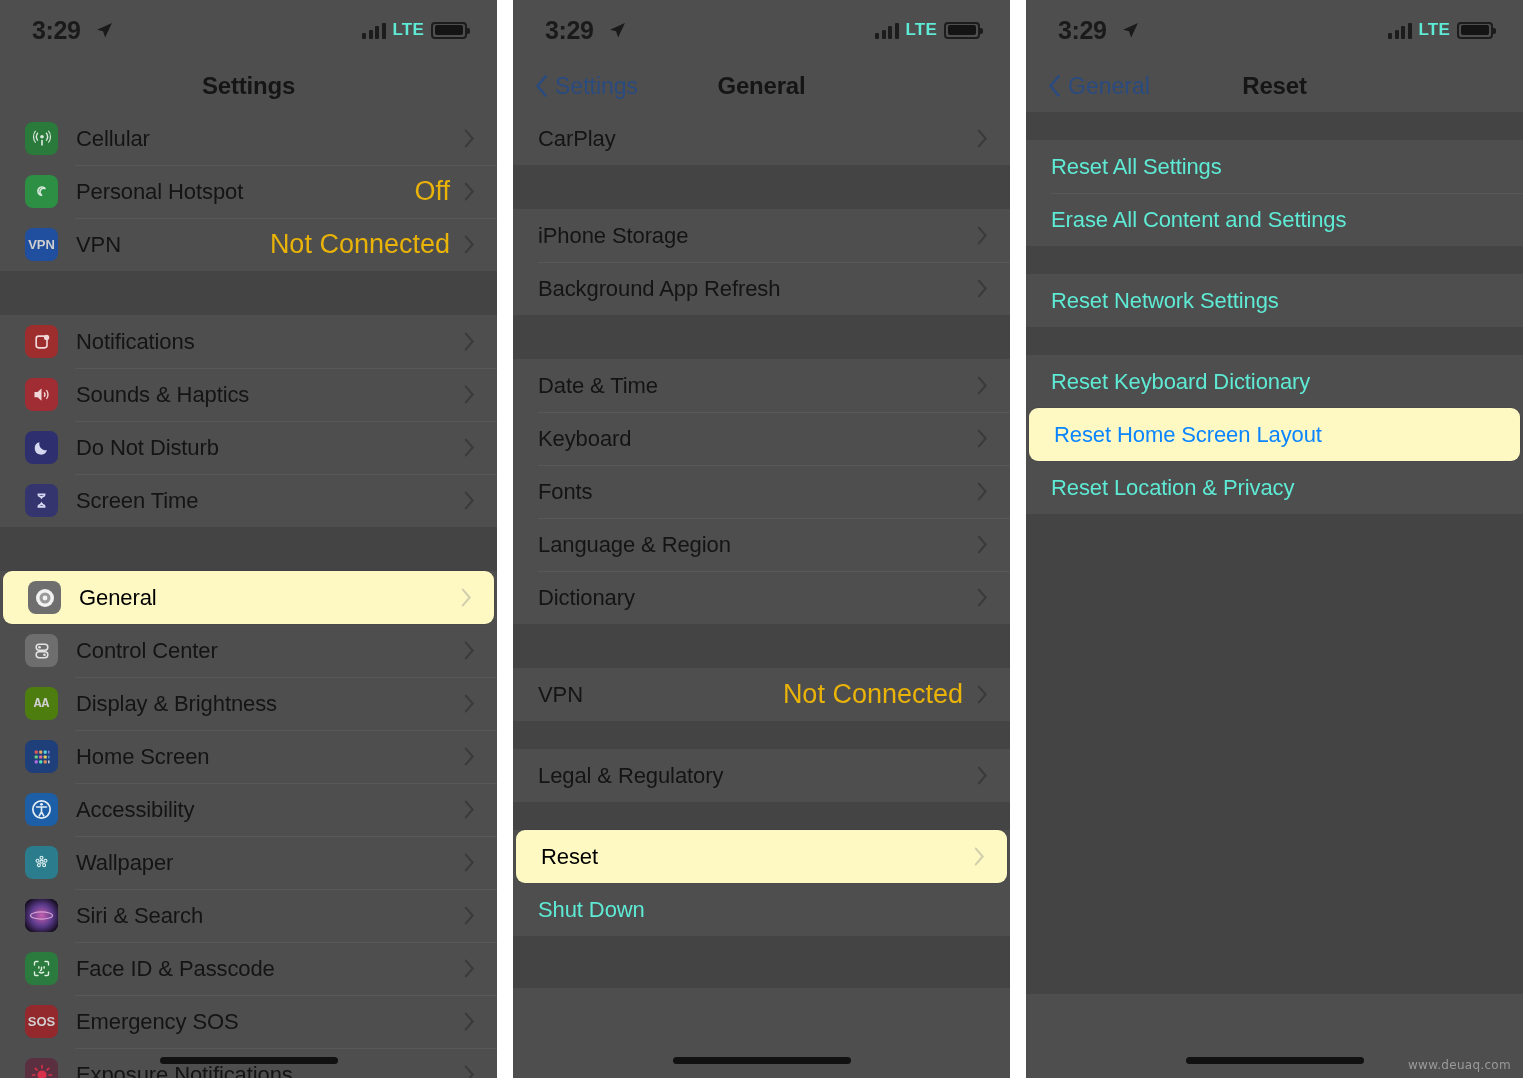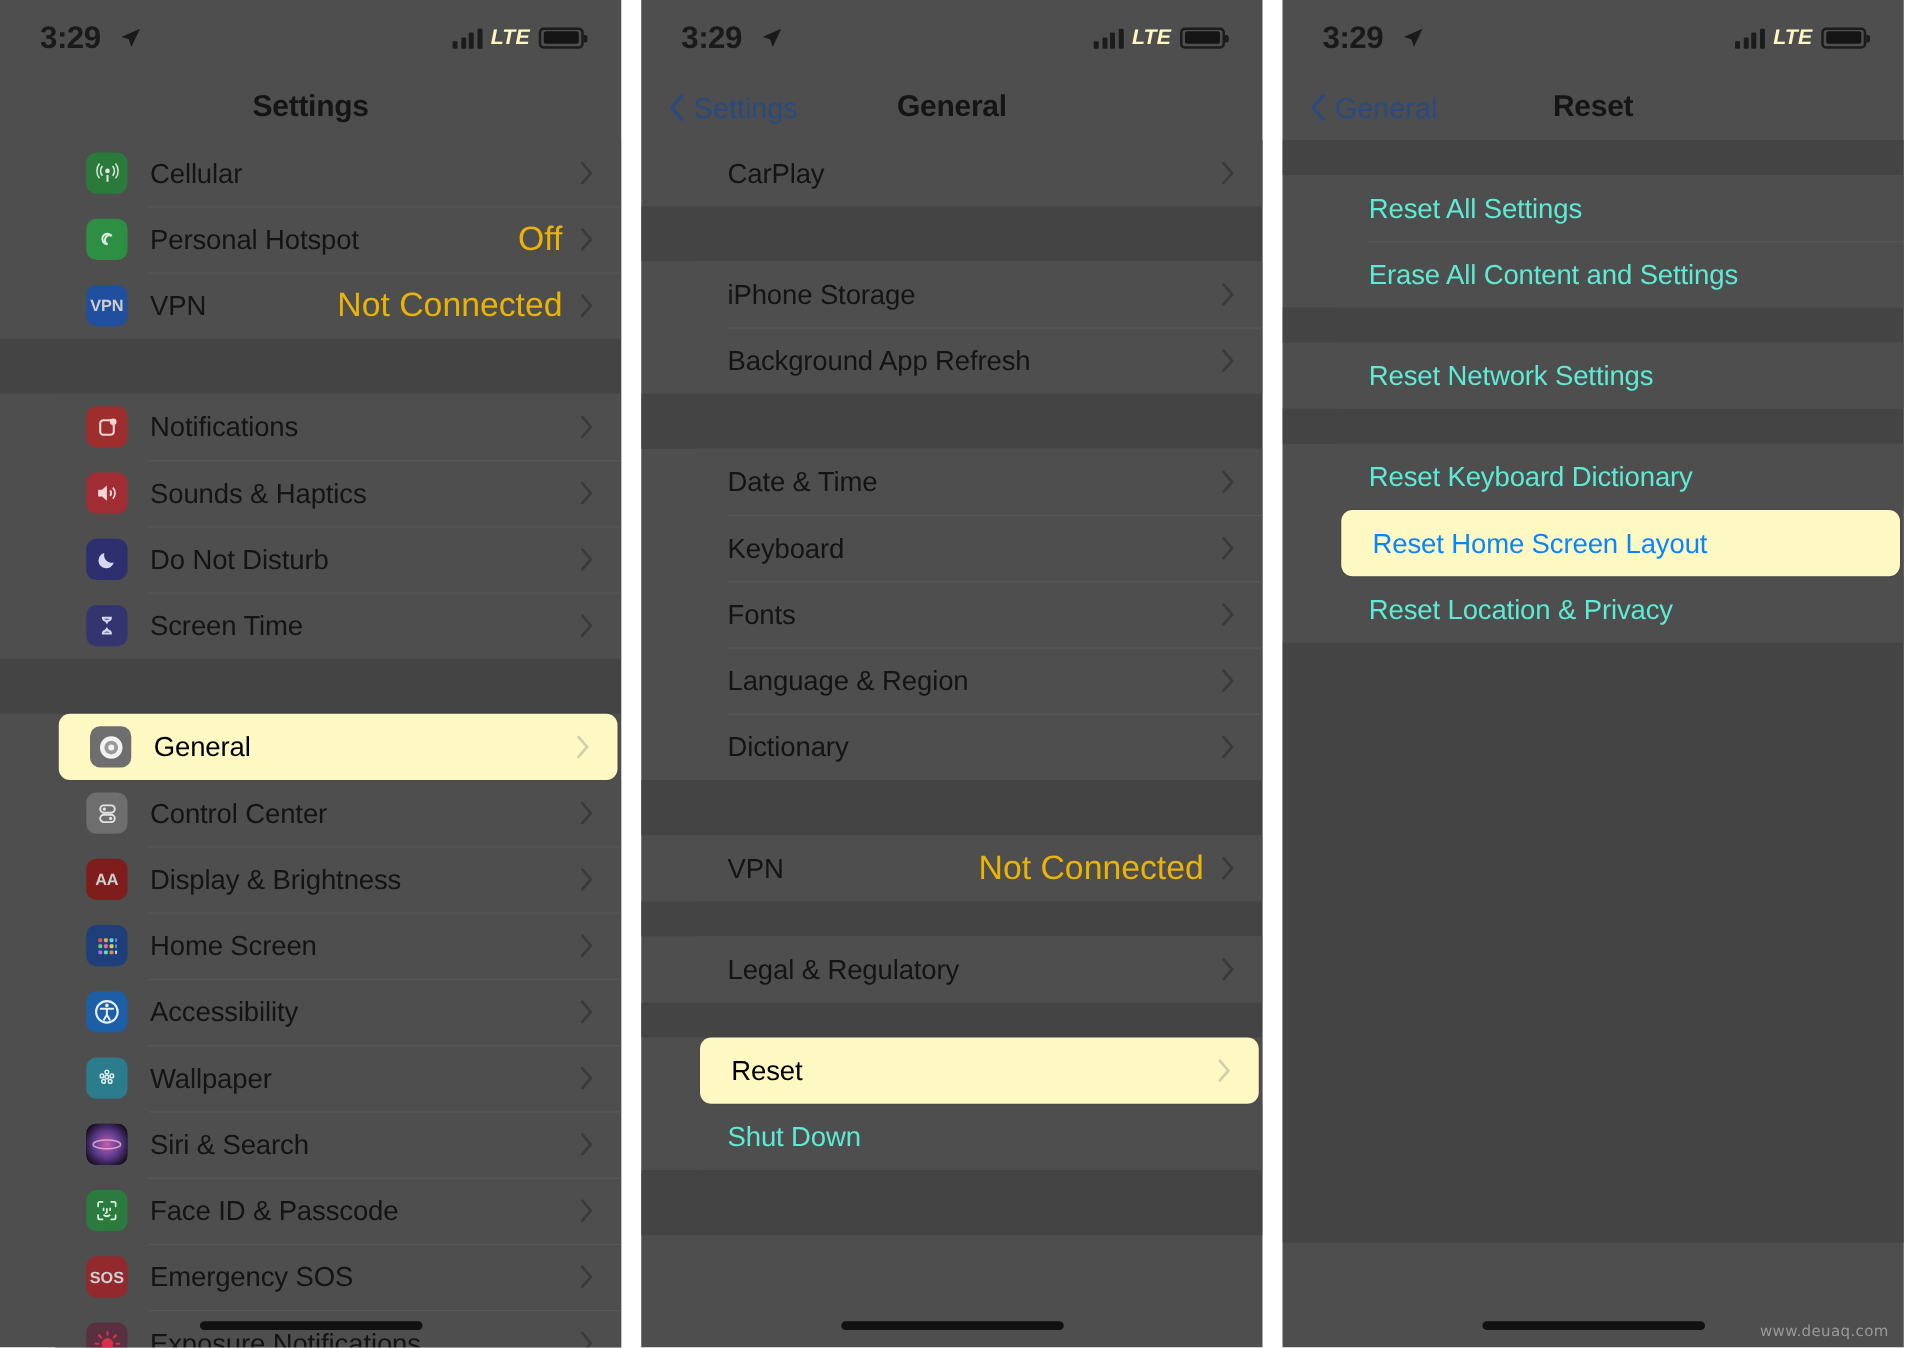--- a/index.html
+++ b/index.html
@@ -34,21 +34,21 @@
   }
   .sb-left{display:flex;align-items:center;gap:16px;font-size:25px;font-weight:bold;letter-spacing:-0.4px;color:#1a1a1a;}
   .sb-right{display:flex;align-items:center;gap:7px;}
   .loc-arrow{display:inline-block;width:17px;height:17px;}
   .bars{display:flex;align-items:flex-end;gap:2.5px;height:17px;}
   .bars i{display:block;width:4px;background:#1c1c1c;border-radius:1px;}
   .bars i:nth-child(1){height:6px;}
   .bars i:nth-child(2){height:9px;}
   .bars i:nth-child(3){height:12.5px;}
   .bars i:nth-child(4){height:16px;}
-  .lte{font-size:17px;font-weight:bold;color:#fef9c3;letter-spacing:0.2px;font-style:italic;}
+  .lte{font-size:17px;font-weight:bold;color:#5eead4;letter-spacing:0.2px;}
   .batt{position:relative;width:36px;height:17px;border:2px solid #1c1c1c;border-radius:4px;box-sizing:border-box;}
   .batt::after{content:"";position:absolute;right:-5px;top:4.5px;width:3px;height:6px;background:#1c1c1c;border-radius:0 2px 2px 0;}
   .batt i{position:absolute;left:1.5px;top:1.5px;bottom:1.5px;width:28px;background:#141414;border-radius:2px;display:block;}
 
   
   .nav{
     height:52px;position:relative;
     display:flex;align-items:center;
   }
   .nav-title{
@@ -56,21 +56,21 @@
     font-size:24px;font-weight:bold;color:#151515;letter-spacing:-0.2px;
   }
   .nav-back{
     position:relative;z-index:2;display:flex;align-items:center;gap:7px;
     padding-left:22px;font-size:23px;color:#2a4b80;
   }
   .chev-back{width:13px;height:22px;display:block;}
 
   
   .list{display:block;}
-  .grp{background:#4e4e4e;margin-left:44px;}
+  .grp{background:#4e4e4e;}
   .sect-gap{height:44px;background:#444444;}
   .sect-gap.tall{height:52px;}
   .sect-gap.short{height:28px;}
 
   .row{
     position:relative;
     height:53px;
     display:flex;align-items:center;
     background:#4e4e4e;
     padding:0 22px 0 25px;
@@ -128,21 +128,21 @@
 
   
   .ico.green{background:#2a7a3b;}
   .ico.green2{background:#2d8f44;}
   .ico.blue{background:#1f4f9e;}
   .ico.red{background:#9e2e2e;}
   .ico.red2{background:#a02d34;}
   .ico.indigo{background:#2e2f6e;}
   .ico.indigo2{background:#34356f;}
   .ico.gray{background:#6e6e6e;}
-  .ico.blue2{background:#7f1d1d;}
+  .ico.blue2{background:#4d7c0f;font-family:Liberation Mono, monospace;}
   .ico.blue3{background:#1f3f7a;}
   .ico.blue4{background:#1d5fa6;}
   .ico.teal{background:#2b7c8c;}
   .ico.dark{background:#1a1020;}
   .ico.green3{background:#2b7a3e;}
   .ico.red3{background:#93282d;}
   .ico.pink{background:#5a3040;}
 </style>
 </head>
 <body>

